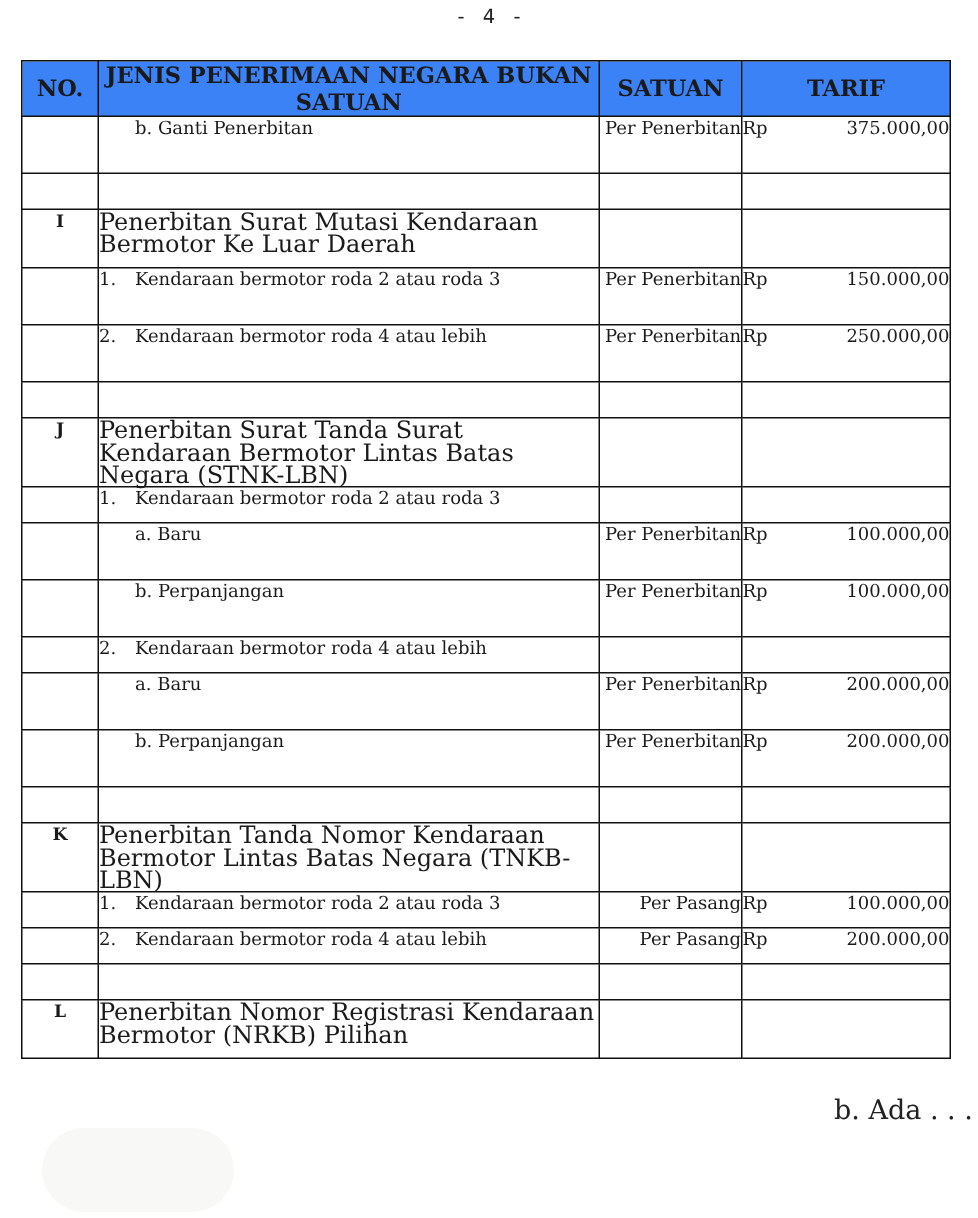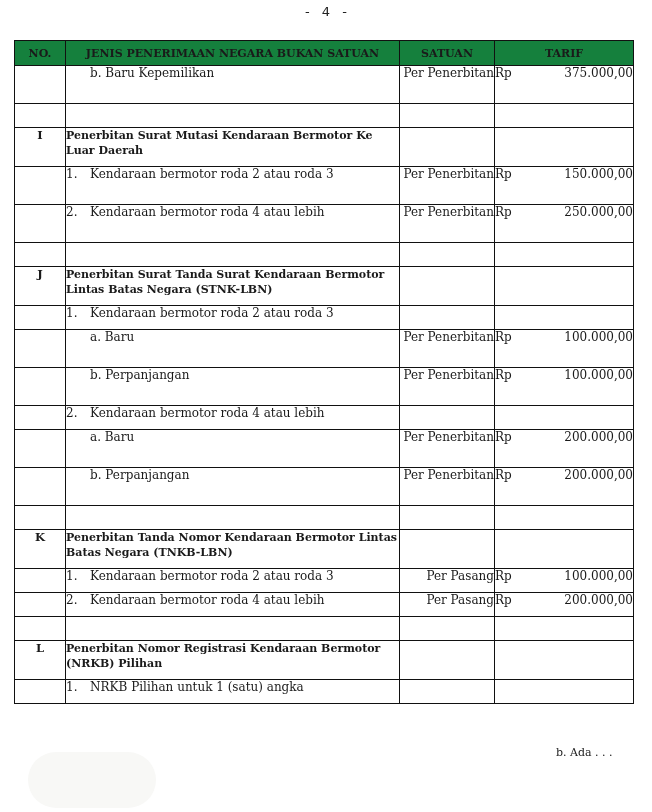--- a/index.html
+++ b/index.html
@@ -5,35 +5,35 @@
   html, body { margin:0; padding:0; background:#ffffff; }
   body { width:652px; height:812px; position:relative; overflow:hidden;
          font-family:"DejaVu Serif","Liberation Serif",serif; color:#1a1a1a; }
   .page-num { position:absolute; top:4px; left:0; width:652px; text-align:center;
               font-family:"DejaVu Sans","Liberation Sans",sans-serif; font-size:13px;
               letter-spacing:0; word-spacing:8px; color:#222; }
   table.tarif { position:absolute; left:14px; top:40px; width:619px;
                 border-collapse:collapse; table-layout:fixed; font-size:12px; }
   table.tarif td, table.tarif th { border:1.5px solid #111; padding:0; vertical-align:top; }
   col.c-no { width:51px; } col.c-jenis { width:334px; } col.c-sat { width:95px; } col.c-tarif { width:139px; }
-  th { background:#15803d; font-weight:bold; font-size:11px; height:24px; vertical-align:middle !important;
+  th { background:#3b82f6; font-weight:bold; font-size:15px; height:24px; vertical-align:middle !important;
        text-align:center; font-family:"DejaVu Serif","Liberation Serif",serif; }
   td.no { text-align:center; font-weight:bold; padding-top:5px; font-size:11.5px; }
   td.jenis { padding:5px 6px 0 6px; line-height:15px; }
-  td.jenis.head { font-weight:bold; font-size:11px; }
+  td.jenis.head { font-weight:normal; font-size:16px; }
   .num { display:inline-block; width:24px; padding-left:0; }
   .sub { padding-left:24px; }
   td.sat { text-align:right; padding-top:5px; line-height:15px; }
   td.tarif-cell { padding:5px 6px 0 6px; line-height:15px;text-decoration:underline; }
   .rp { float:left; }
   .amt { float:right; }
   tr.r2 { height:38px; } tr.r1 { height:24px; } tr.rh { height:39px; } tr.re { height:24px; }
   .blob { position:absolute; left:28px; top:752px; width:128px; height:56px;
           background:#f8f8f6; border-radius:28px; }
-  .footer { position:absolute; left:556px; top:746px; font-size:11px; color:#222; }
+  .footer { position:absolute; left:556px; top:730px; font-size:18px; color:#222; }
   em { font-style:italic; }
 </style>
 </head>
 <body>
 
 <div class="page-num">- 4 -</div>
 
 <table class="tarif">
   <colgroup>
       <col class="c-no">
@@ -47,21 +47,21 @@
       <th>JENIS PENERIMAAN NEGARA BUKAN SATUAN</th>
       <th>SATUAN</th>
       <th>TARIF</th>
     </tr>
   </thead>
   <tbody>
 
     <tr class="r2">
       <td class="no"></td>
       <td class="jenis">
-          <div class="sub"><span>b.</span> <span>Baru Kepemilikan</span></div>
+          <div class="sub"><span>b.</span> <span>Ganti Penerbitan</span></div>
         </td>
       <td class="sat">Per Penerbitan</td>
       <td class="tarif-cell">
           <span class="rp">Rp</span>
           <span class="amt">375.000,00</span>
         </td>
     </tr>
 
     <tr class="re">
         <td></td>
@@ -214,24 +214,18 @@
         <td></td>
       </tr>
 
     <tr class="rh">
       <td class="no">L</td>
       <td class="jenis head">Penerbitan Nomor Registrasi Kendaraan Bermotor (NRKB) Pilihan</td>
       <td></td>
         <td></td>
     </tr>
 
-    <tr class="r1">
-      <td></td>
-      <td class="jenis"><span class="num">1.</span><span>NRKB Pilihan untuk 1 (satu) angka</span></td>
-      <td></td>
-        <td></td>
-    </tr>
 
   </tbody>
 </table>
 
 <div class="blob"></div>
 <div class="footer">b. Ada . . .</div>
 
 </body></html>

